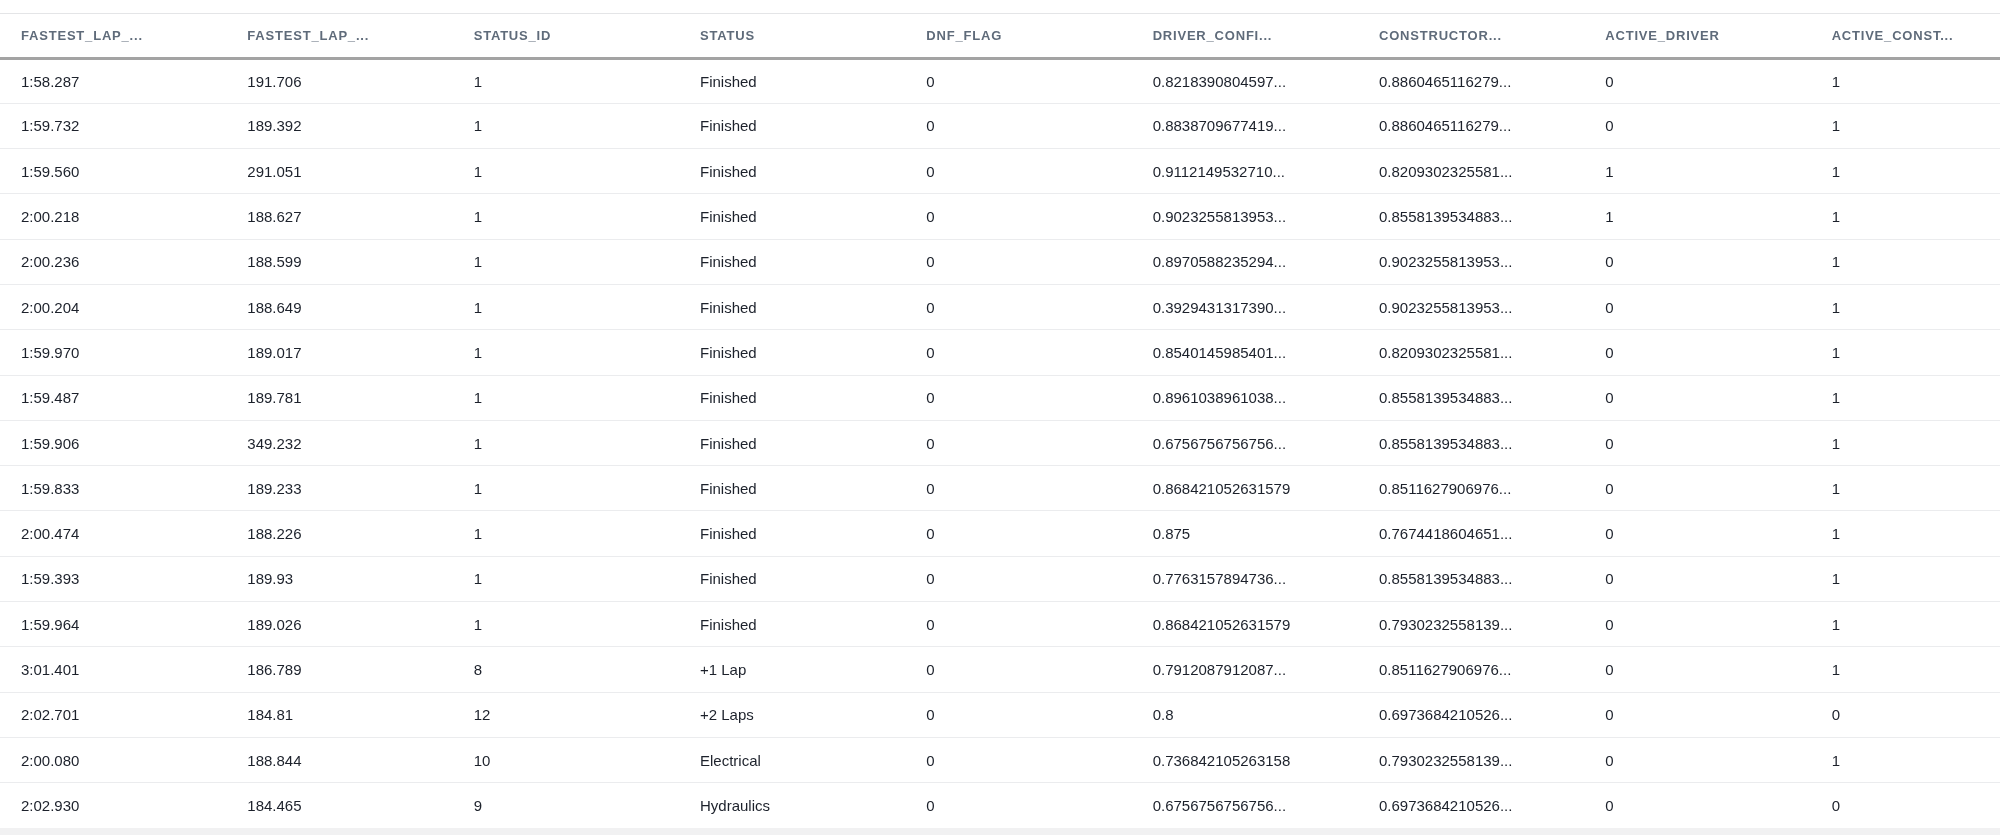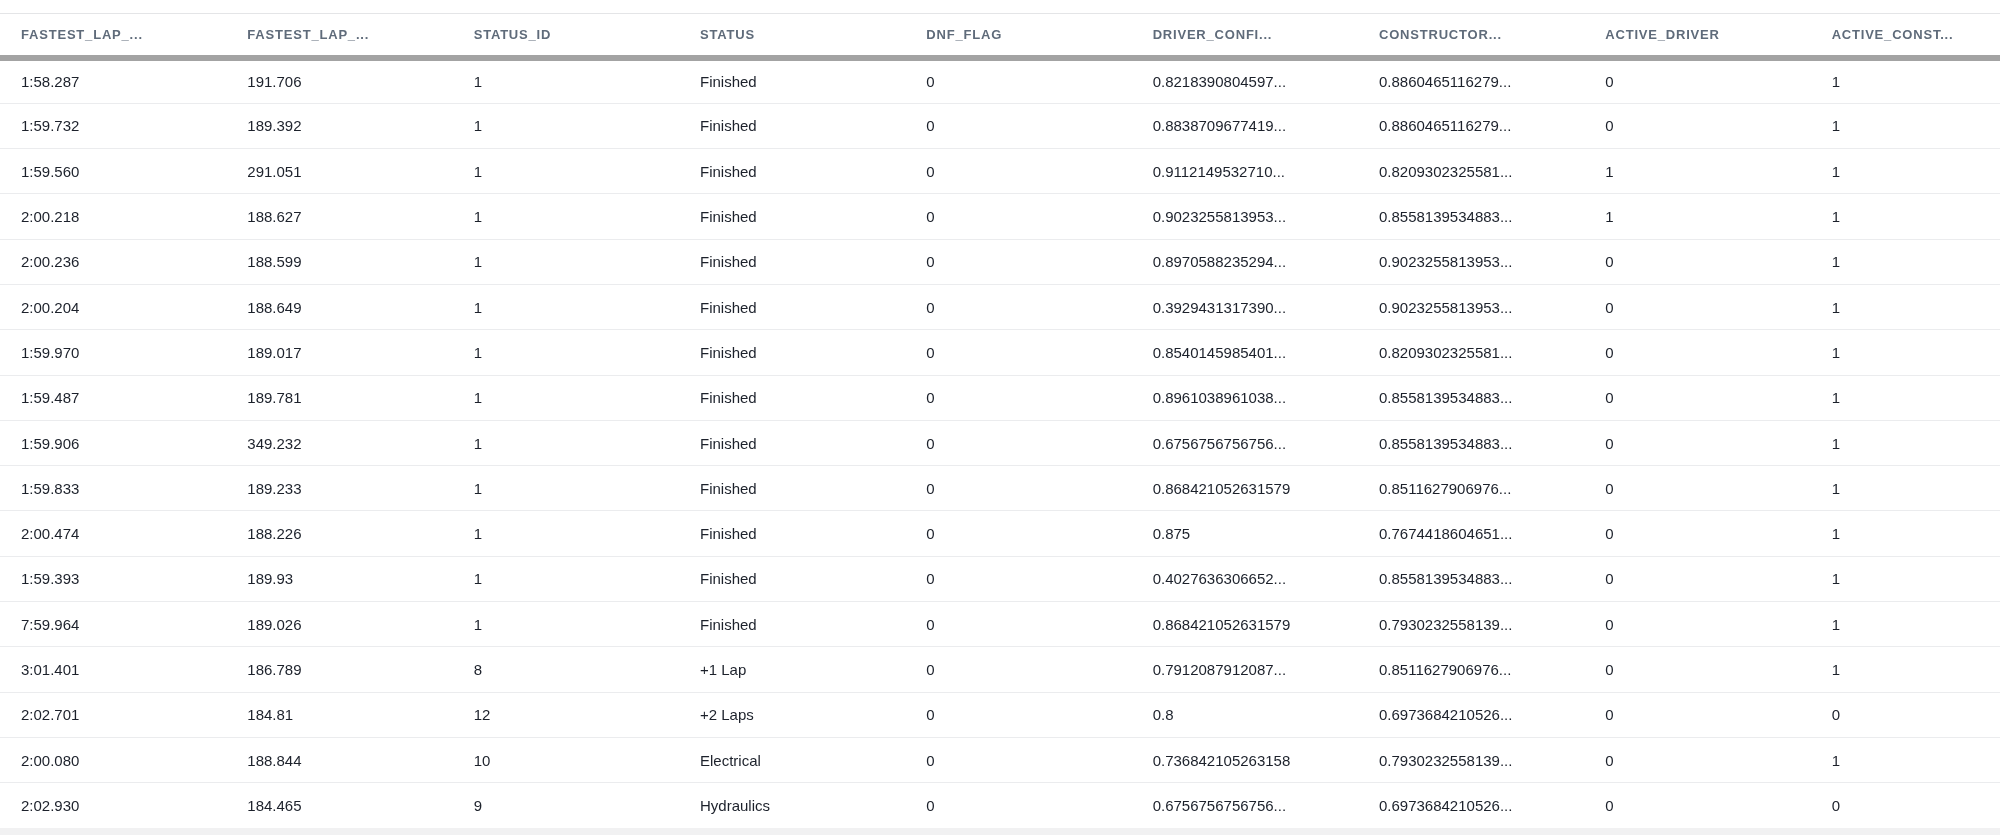--- a/index.html
+++ b/index.html
@@ -27,21 +27,21 @@
   table.grid col { width: 226.3px; }
   thead th {
     height: 44px;
     text-align: left;
     vertical-align: middle;
     padding: 0 12px 0 21px;
     font-size: 13px;
     font-weight: bold;
     letter-spacing: 0.8px;
     color: #5f6b7a;
-    border-bottom: 6px solid #a3a3a3;
+    border-bottom: 3px solid #a3a3a3;
     white-space: nowrap;
     overflow: hidden;
   }
   tbody td {
     height: 45.3px;
     vertical-align: middle;
     padding: 0 12px 0 21px;
     font-size: 15px;
     color: #1c212b;
     border-bottom: 1px solid #ebecee;
@@ -208,27 +208,27 @@
           <td>0.7674418604651...</td>
           <td>0</td>
           <td>1</td>
         </tr>
         <tr>
           <td>1:59.393</td>
           <td>189.93</td>
           <td>1</td>
           <td>Finished</td>
           <td>0</td>
-          <td>0.4027636306652...</td>
-          <td>0.8558139534883...</td>
-          <td>0</td>
-          <td>1</td>
-        </tr>
-        <tr>
-          <td>7:59.964</td>
+          <td>0.7763157894736...</td>
+          <td>0.8558139534883...</td>
+          <td>0</td>
+          <td>1</td>
+        </tr>
+        <tr>
+          <td>1:59.964</td>
           <td>189.026</td>
           <td>1</td>
           <td>Finished</td>
           <td>0</td>
           <td>0.868421052631579</td>
           <td>0.7930232558139...</td>
           <td>0</td>
           <td>1</td>
         </tr>
         <tr>

